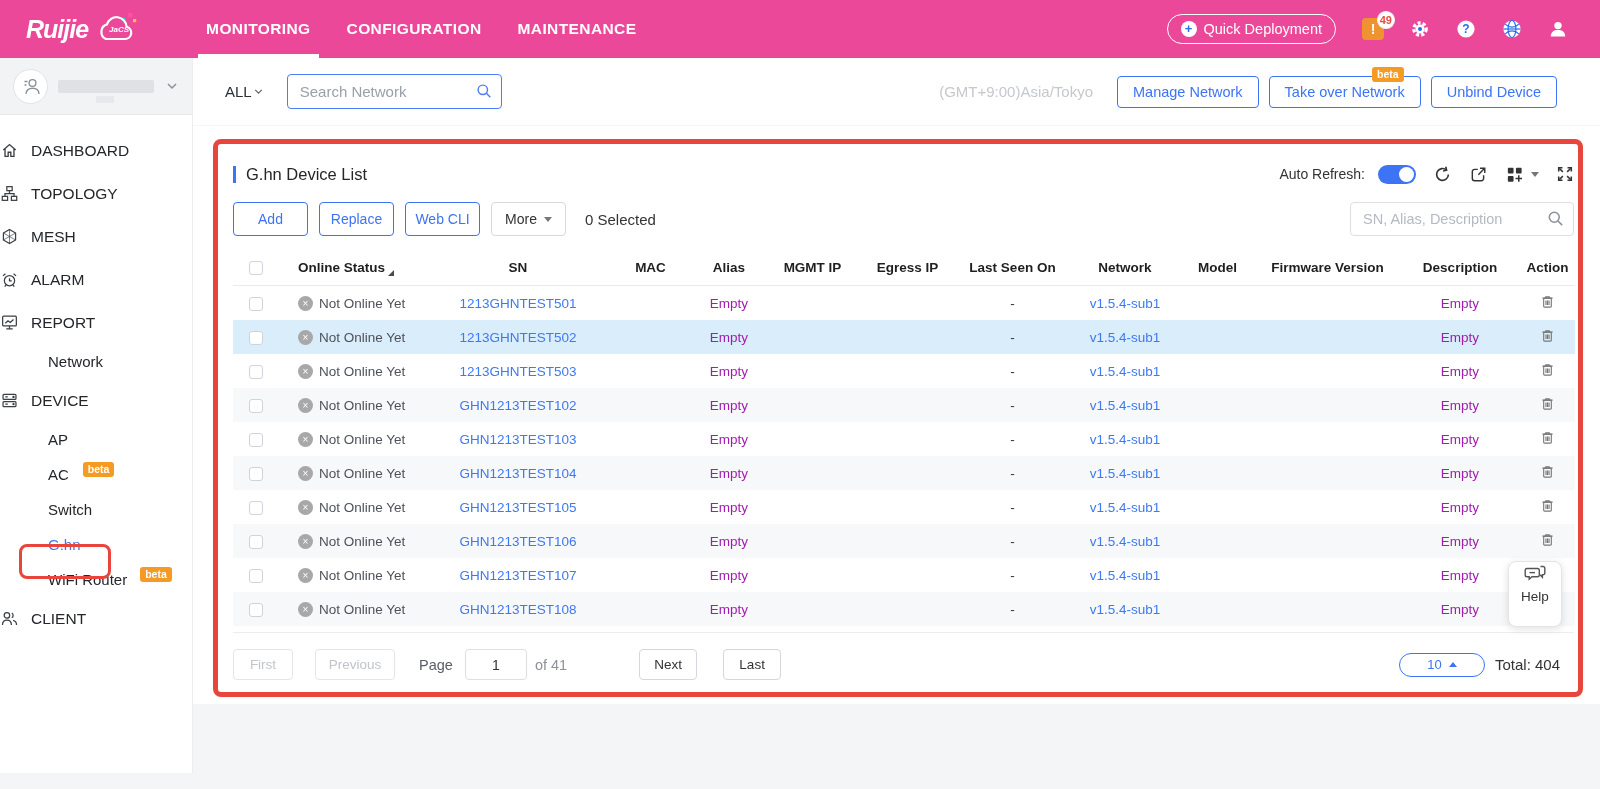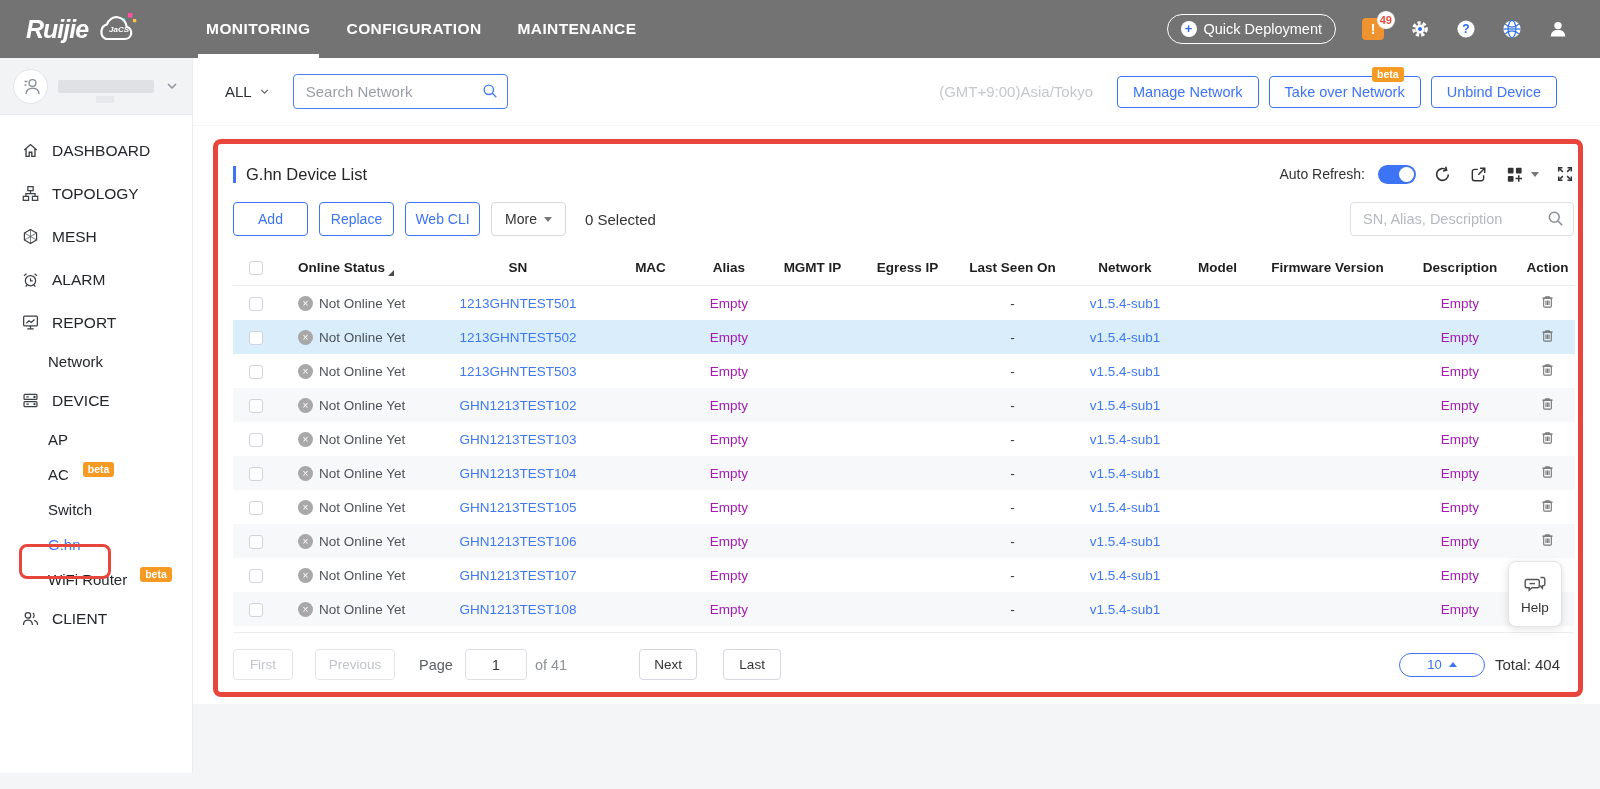--- a/index.html
+++ b/index.html
@@ -9,21 +9,21 @@
     background:#f4f5f7;
     position:relative;
     overflow:hidden;
     color:#2a2f36;
   }
   .app { position:absolute; inset:0; width:1600px; height:789px; }
 
   
   .header {
     position:absolute; left:0; top:0; width:1600px; height:58px;
-    background:#737373; display:flex; align-items:center; color:#fff; z-index:10;
+    background:#ec4899; display:flex; align-items:center; color:#fff; z-index:10;
   }
   .logo { margin-left:26px; display:flex; align-items:center; gap:4px; }
   .logo-text { font-size:25px; font-weight:bold; font-style:italic; letter-spacing:-1px; }
   .nav { display:flex; height:58px; margin-left:48px; }
   .nav-item {
     position:relative; display:flex; align-items:center; padding:0 18px;
     font-size:15.5px; font-weight:bold; letter-spacing:.4px; cursor:pointer;
   }
   .nav-item.active::after {
     content:""; position:absolute; left:10px; right:10px; bottom:0; height:4px; background:#fff;
@@ -53,38 +53,38 @@
     height:57px; background:#f2f3f5; border-bottom:1px solid #e7e8ea;
     display:flex; align-items:center; padding-left:13px; gap:10px;
   }
   .avatar { width:35px; height:35px; border-radius:50%; background:#fff; border:1px solid #e2e3e5;
     display:flex; align-items:center; justify-content:center; }
   .redact { width:96px; height:13px; background:#dfe1e5; border-radius:2px; position:relative;}
   .redact::after { content:""; position:absolute; left:38px; top:16px; width:18px; height:7px; background:#e6e8eb; }
   .user-caret { margin-left:auto; margin-right:12px; }
   .menu { padding-top:14px; }
   .menu-item {
-    height:43px; display:flex; align-items:center; padding-left:21px; gap:12px;
+    height:43px; display:flex; align-items:center; gap:12px;
     font-size:15.5px; cursor:pointer; color:#23262b;
   }
   .menu-sub { height:35px; padding-left:48px; font-size:15px; }
   .menu-item svg { flex:0 0 auto; }
   .ghn-active { color:#3e79f0; }
   .beta {
     background:#f59a23; color:#fff; font-size:10.5px; font-weight:bold;
     border-radius:3px; padding:1px 5px 2px; margin-left:7px; position:relative; top:-5px;
   }
 
   
   .main { position:absolute; left:193px; top:58px; width:1407px; height:646px; background:#fff; }
   .toolbar {
     height:68px; display:flex; align-items:center; padding:0 43px 0 32px;
     border-bottom:1px solid #f5f5f5;
   }
-  .scope { display:flex; align-items:center; gap:6px; font-size:15px; cursor:pointer; }
+  .scope { display:flex; align-items:center; font-size:15px; cursor:pointer; }
   .net-search { position:relative; margin-left:22px; }
   .net-search input {
     width:215px; height:35px; border:1px solid #4b7ef2; border-radius:4px;
     padding:0 34px 0 12px; font-size:15px; color:#333; outline:none;
     font-family:"Liberation Sans", sans-serif;
   }
   .net-search input::placeholder { color:#9aa0a8; }
   .net-search .mag { position:absolute; right:9px; top:8px; color:#4b7ef2; }
   .tz { margin-left:auto; color:#c5c8cd; font-size:15px; margin-right:14px; }
   .btn-blue {
@@ -181,21 +181,21 @@
   }
   .anno-ghn {
     position:absolute; left:19px; top:544px; width:92px; height:35px;
     border:3.5px solid #e8463c; border-radius:8px; pointer-events:none; z-index:25;
   }
 
   
   .help {
     position:absolute; left:1508px; top:561px; width:54px; height:66px; background:#fff;
     border:1px solid #e4e4e4; border-radius:8px; box-shadow:0 2px 8px rgba(0,0,0,.12);
-    z-index:30; display:flex; flex-direction:column; align-items:center; justify-content:center;
+    z-index:30; display:flex; flex-direction:column; align-items:center; justify-content:flex-start;
     gap:3px; cursor:pointer;
   }
   .help-label { font-size:13.5px; color:#333; }
 </style>
 </head>
 <body>
 
 <div class="app">
 
   <div class="header">

